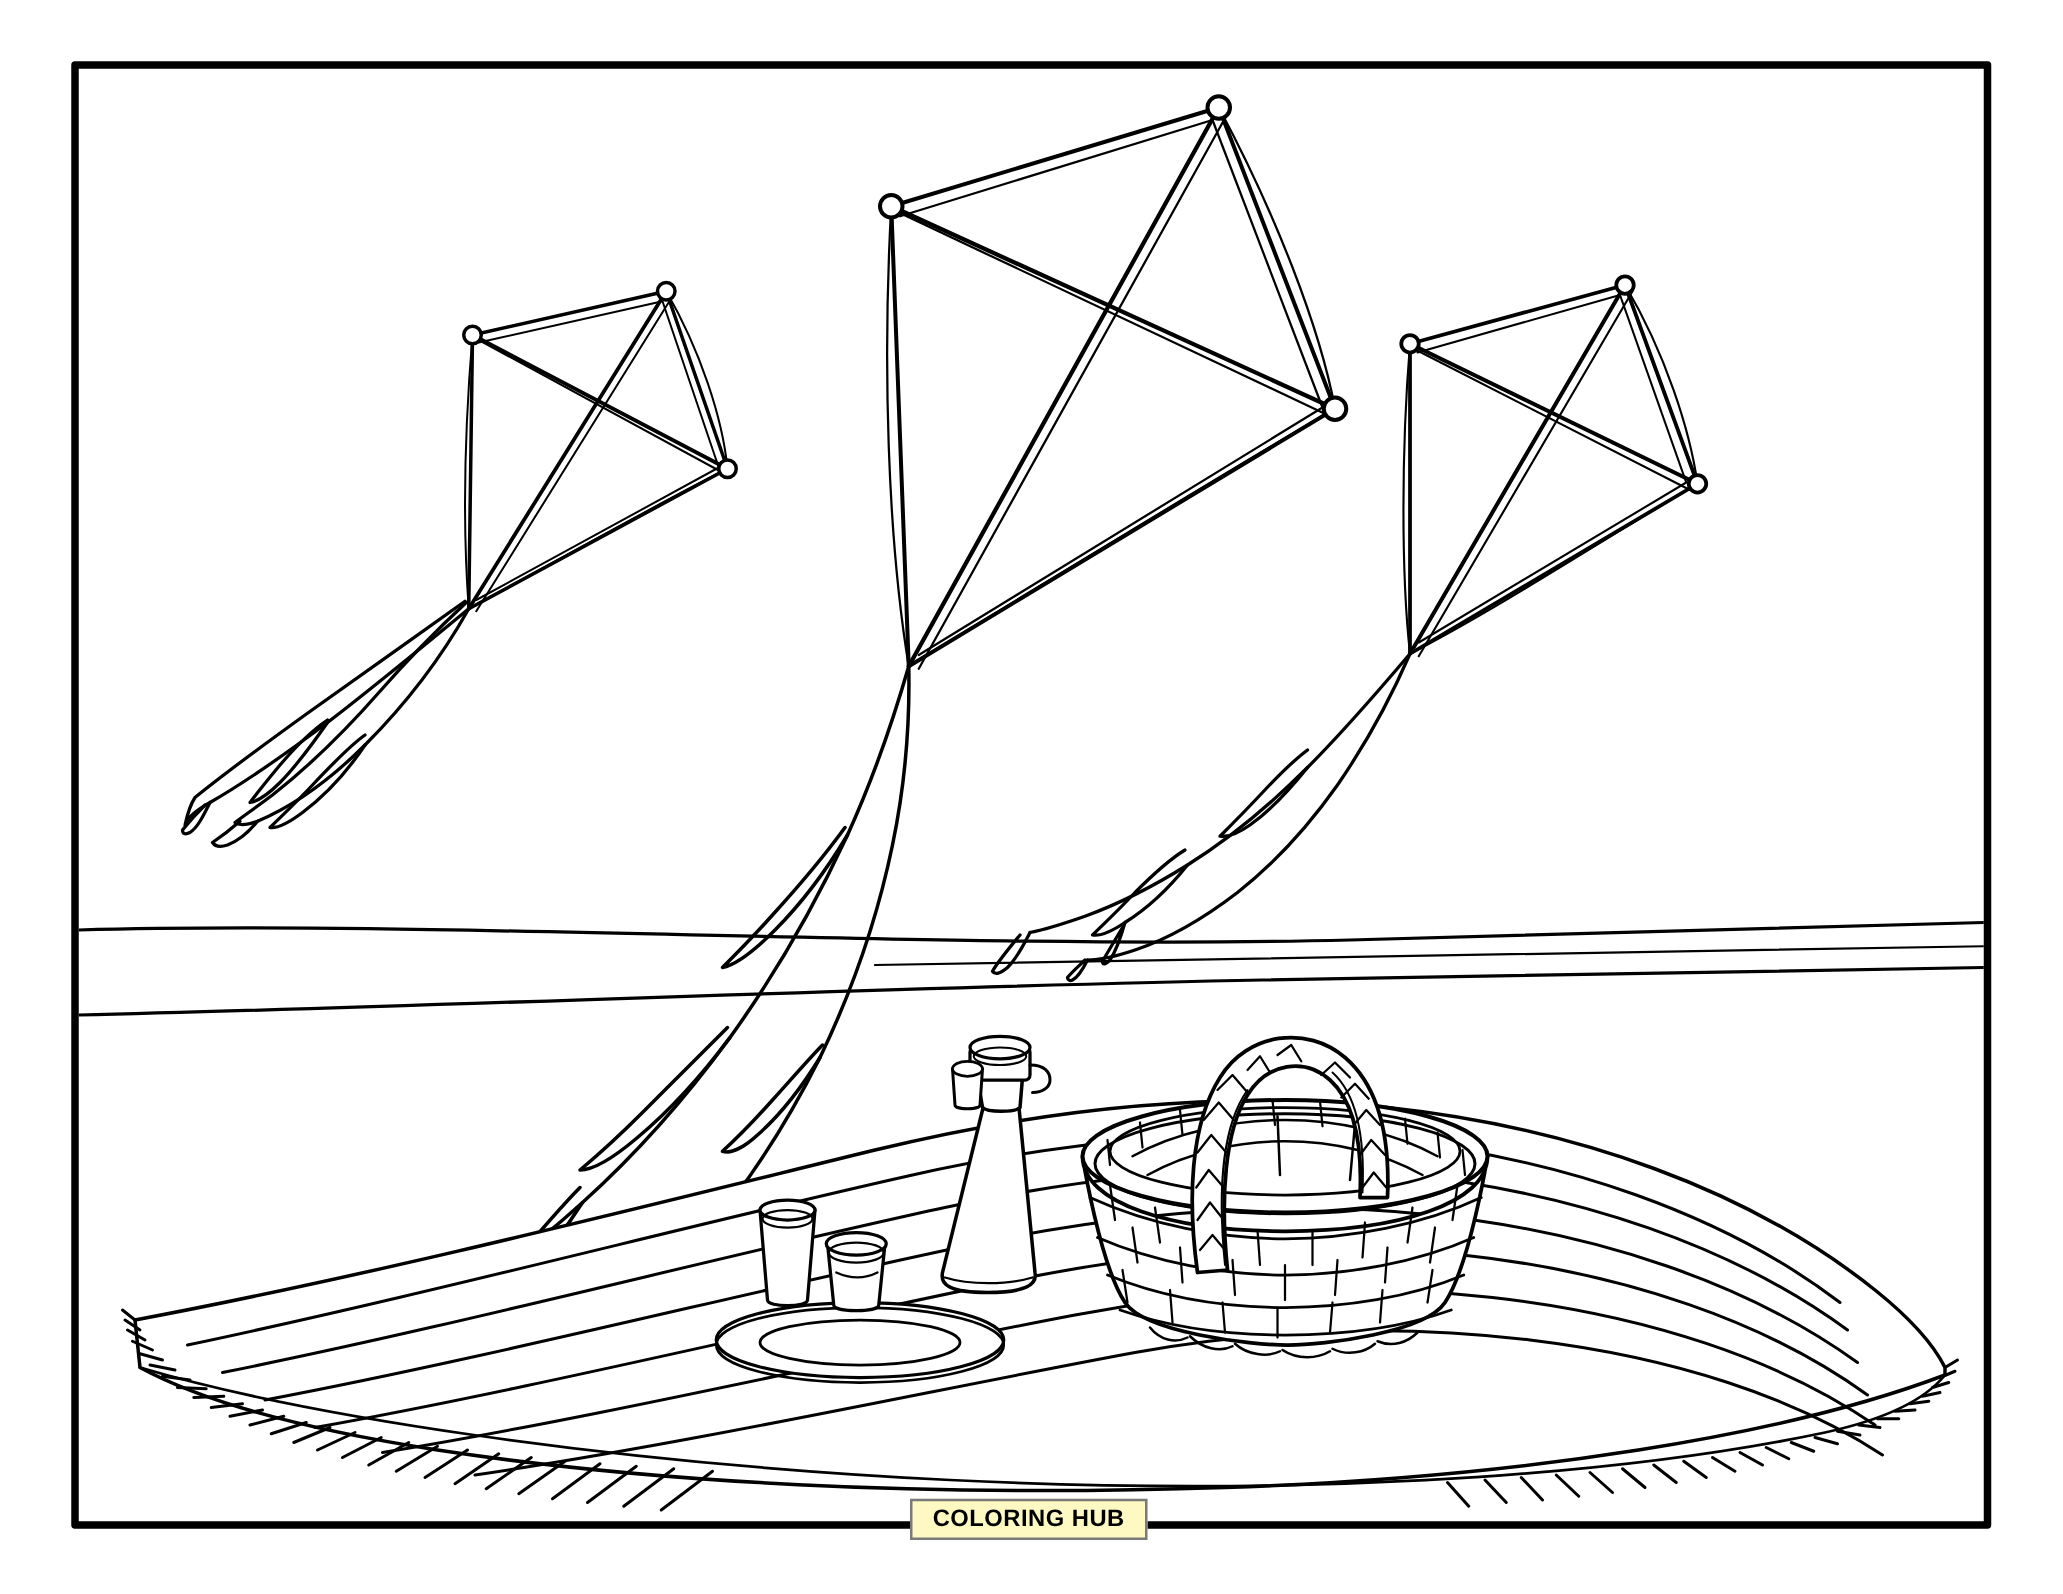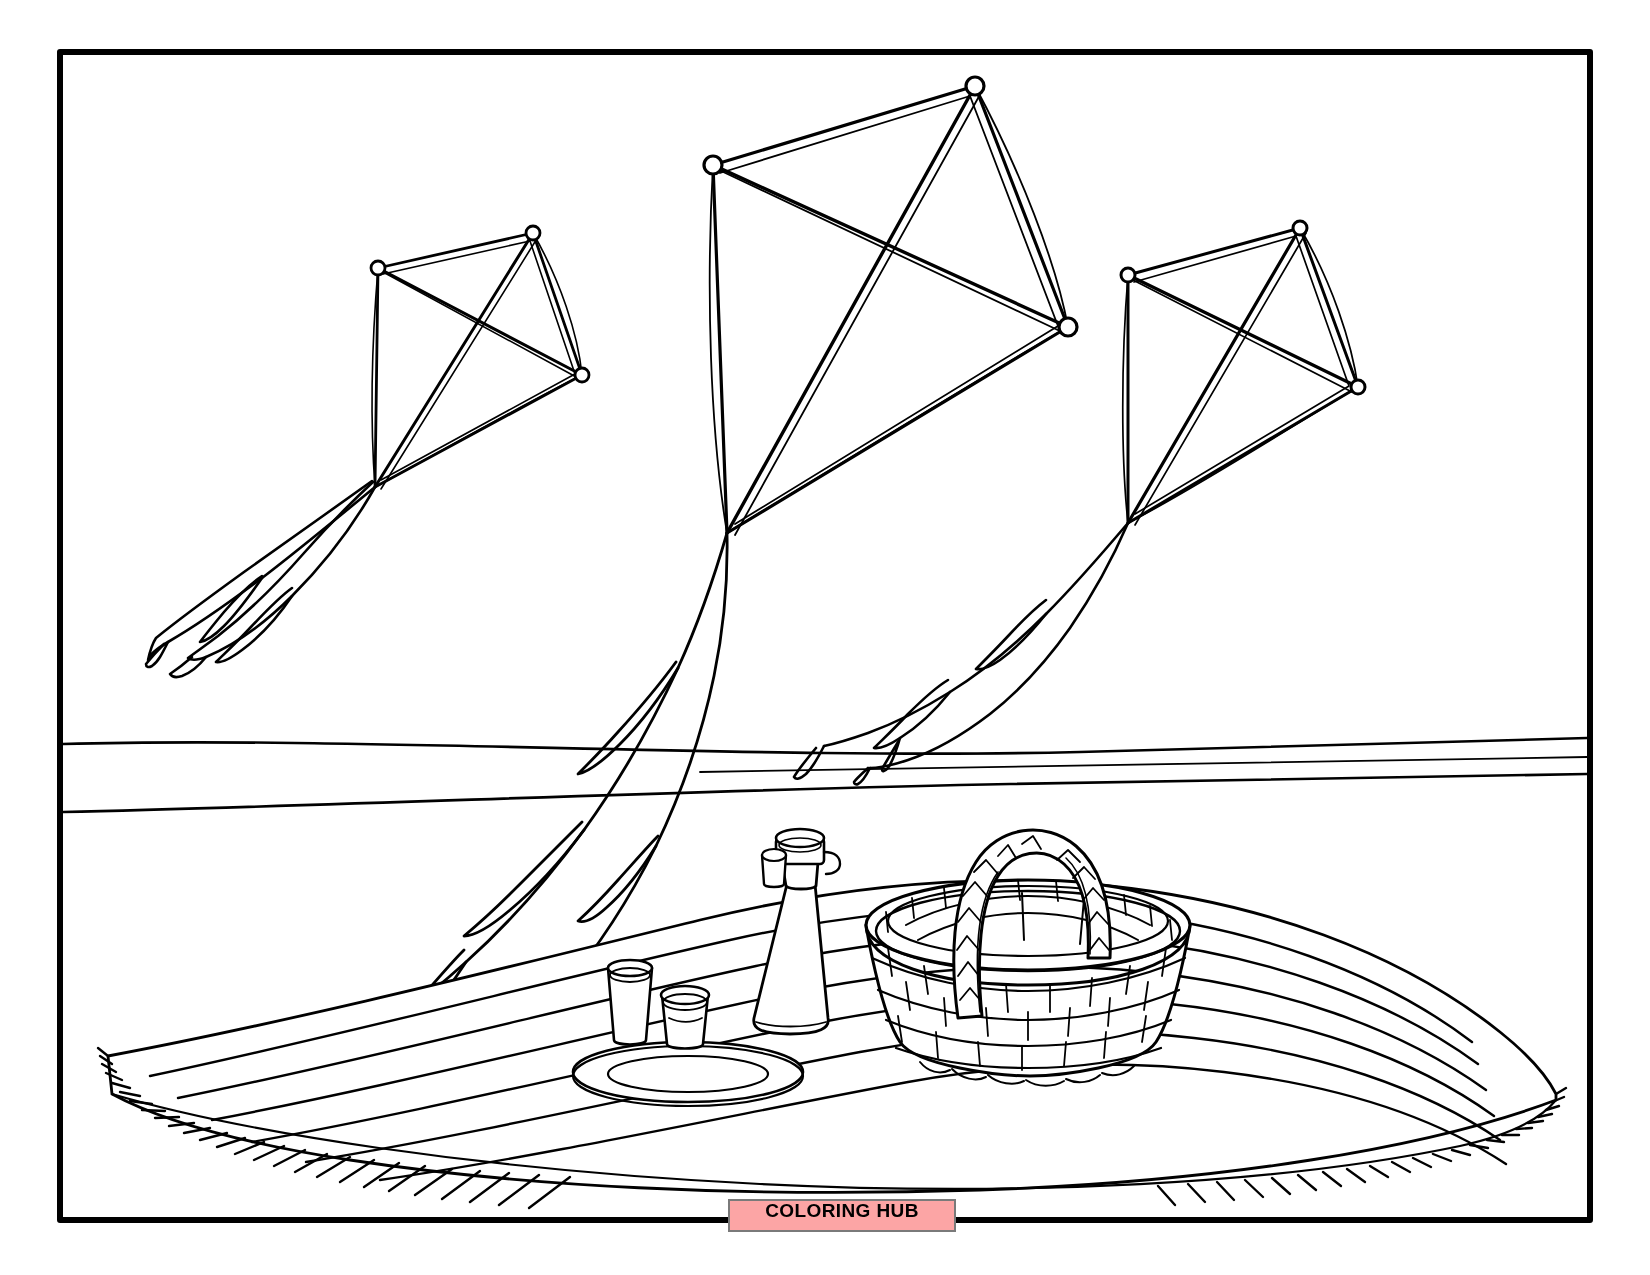--- a/index.html
+++ b/index.html
@@ -26,27 +26,27 @@
     top: 0;
     width: 1650px;
     height: 1275px;
     display: block;
   }
   
   #watermark {
     position: absolute;
     left: 728px;
     top: 1199px;
-    width: 228px;
+    width: 190px;
     height: 33px;
-    background: #fca5a5;
+    background: #fef9c3;
     border: 2px solid #7a7a7a;
     box-sizing: border-box;
     display: flex;
-    align-items: flex-start;
+    align-items: center;
     justify-content: center;
     z-index: 20;
   }
   #watermark-text {
     font-family: "Liberation Sans", sans-serif;
     font-weight: bold;
     font-size: 19px;
     letter-spacing: 0.4px;
     color: #000000;
     white-space: nowrap;

